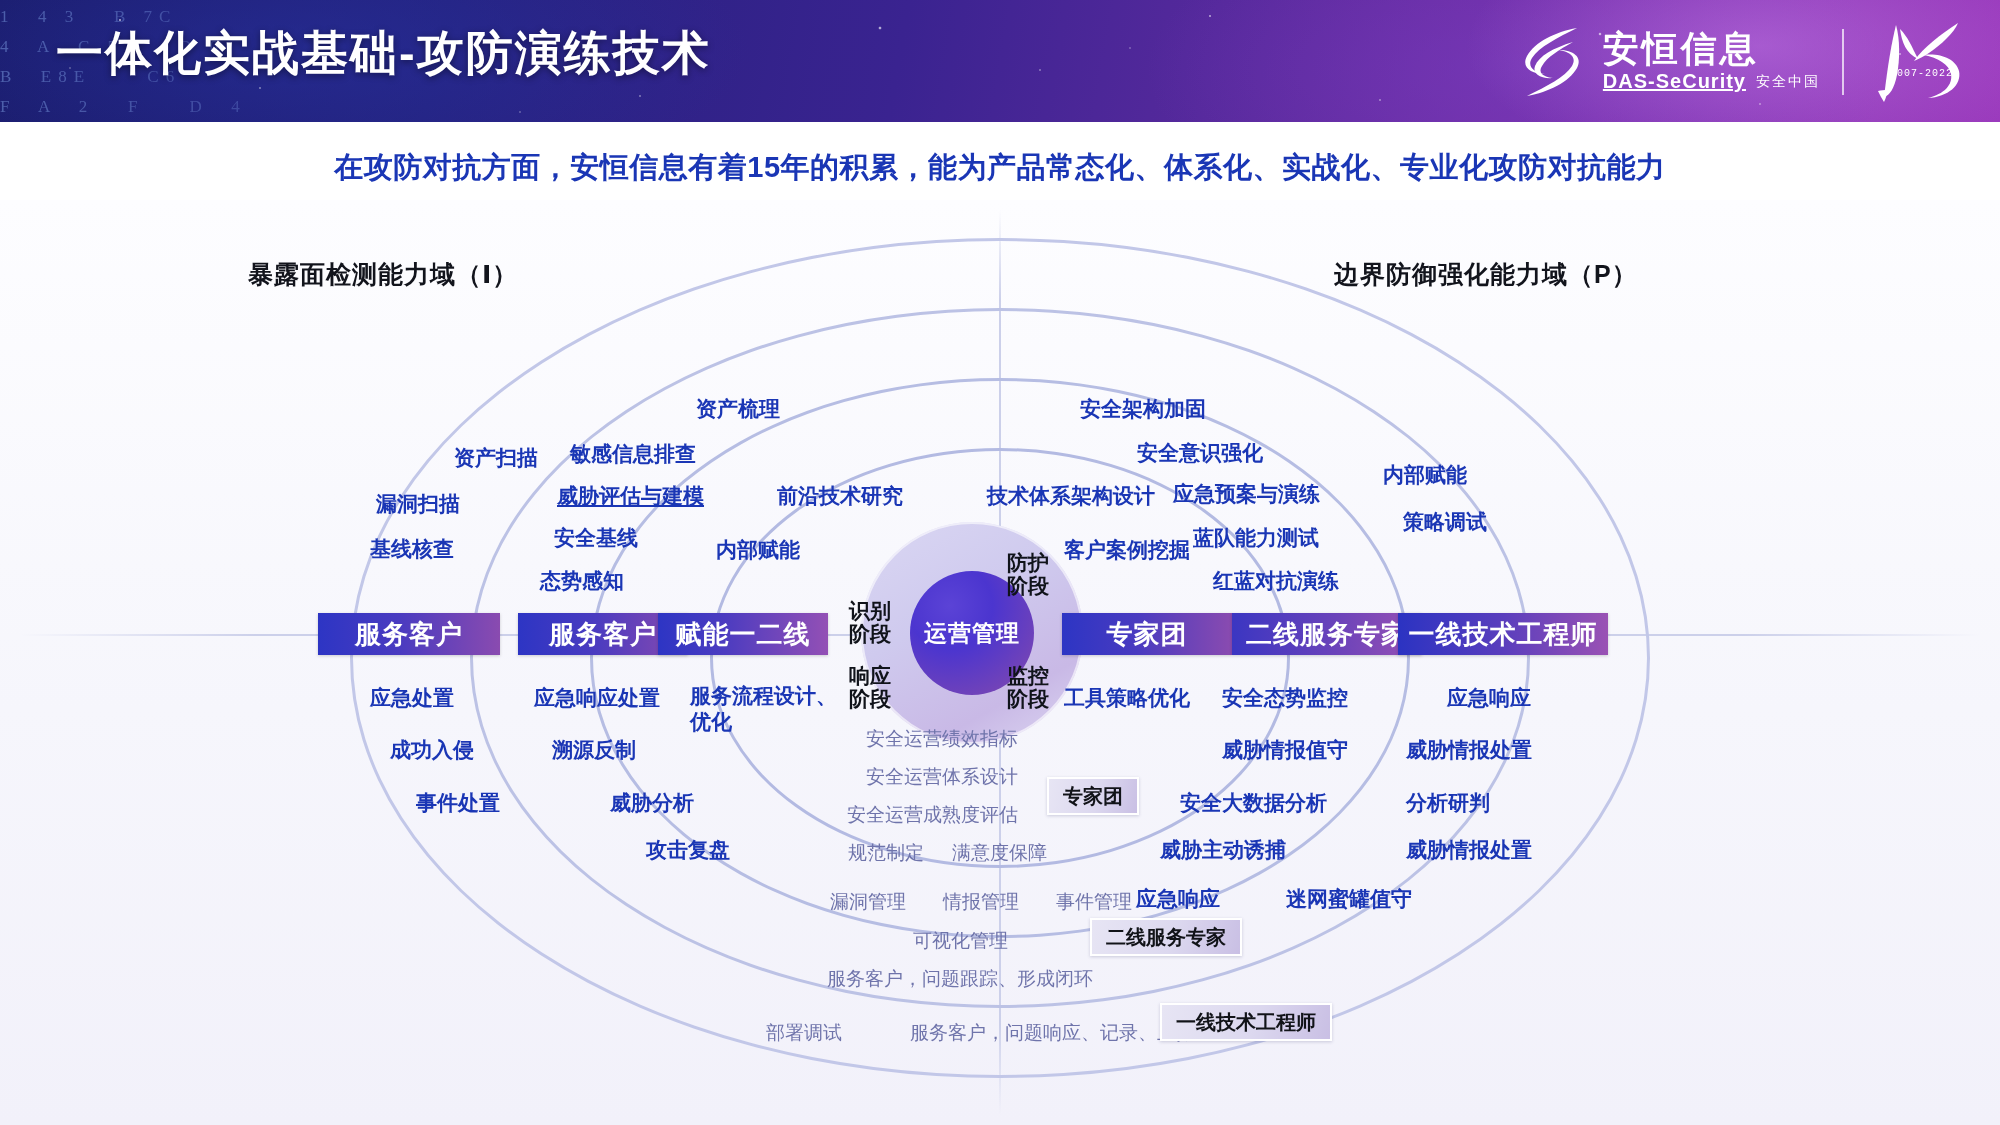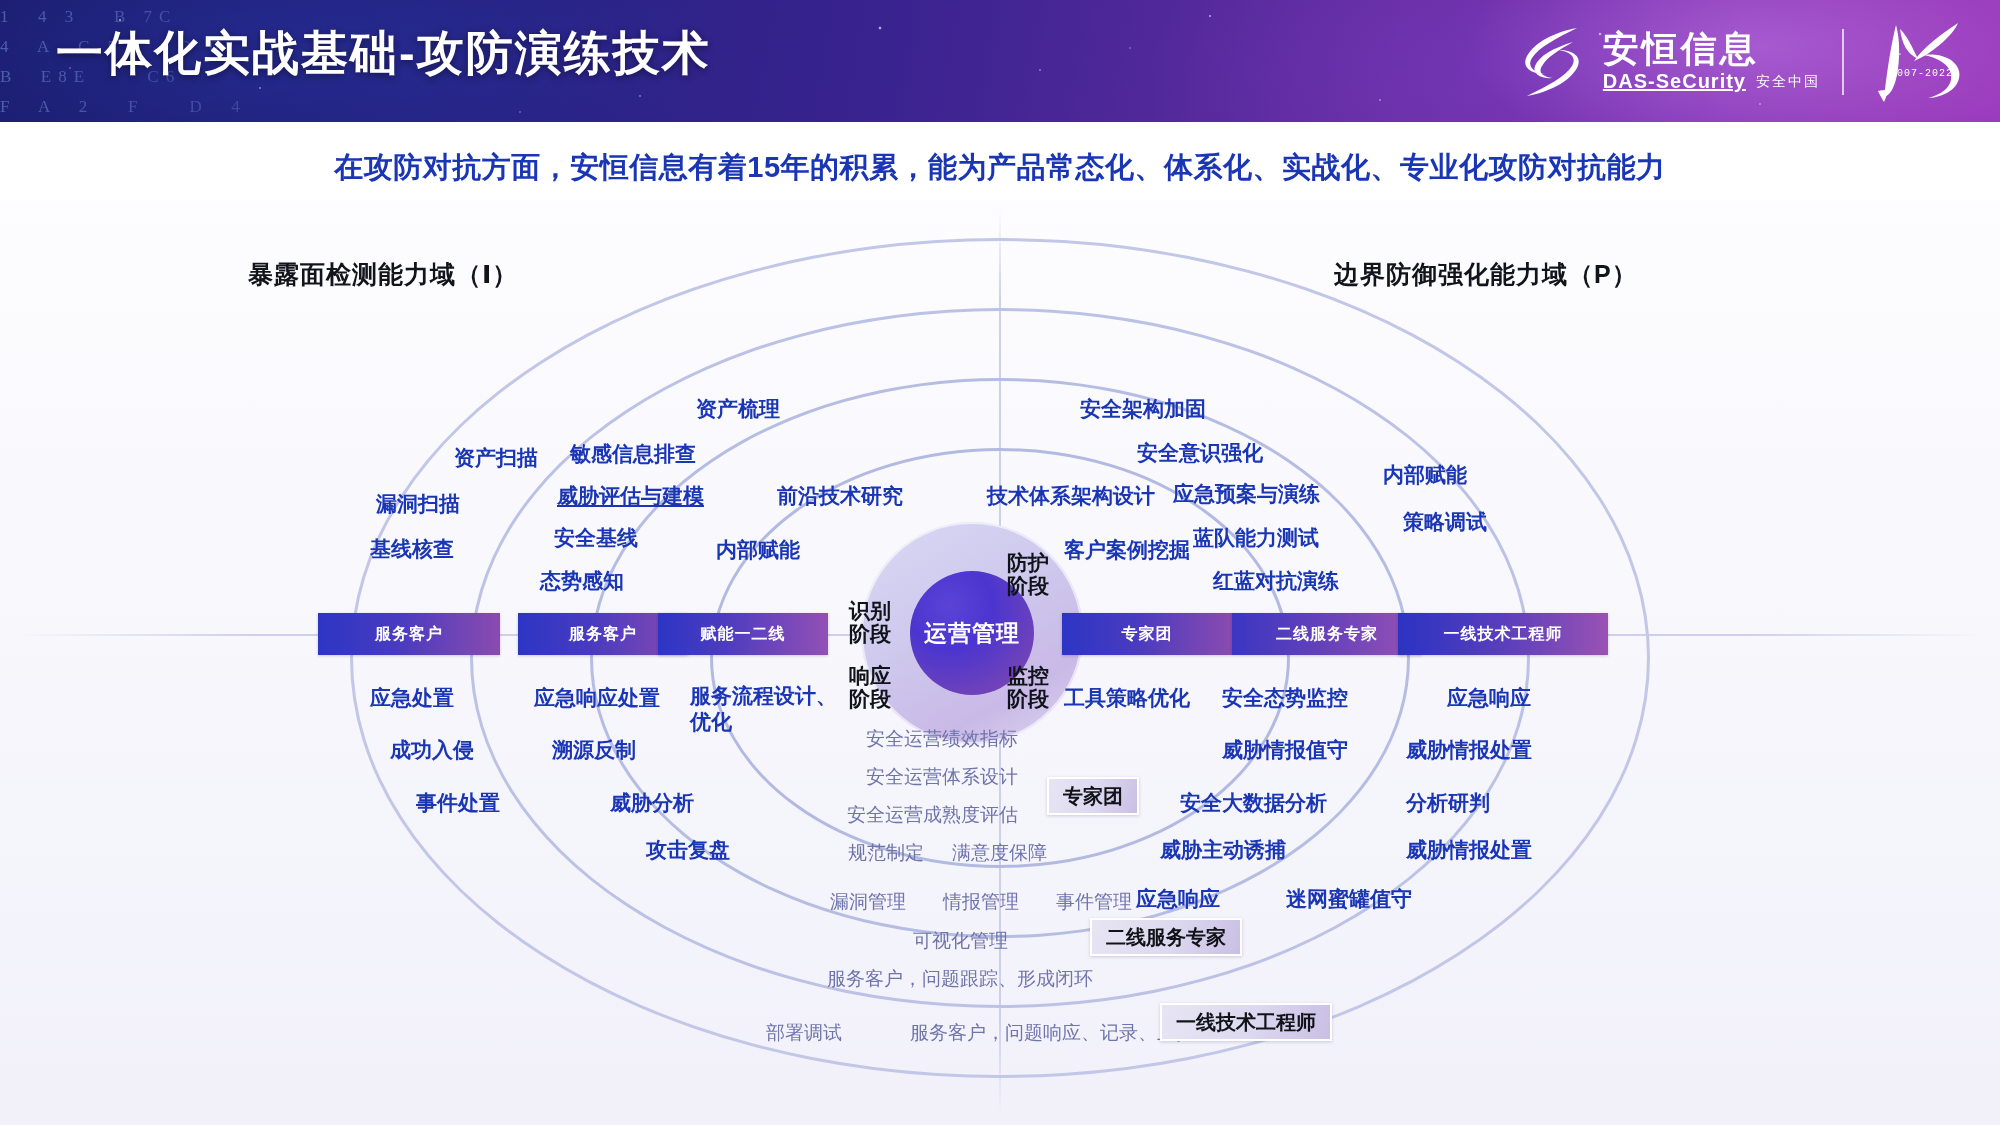--- a/index.html
+++ b/index.html
@@ -86,21 +86,21 @@
 
   .phase { position:absolute; font-size:21px; font-weight:bold; color:#10131a;
     line-height:1.08; text-align:center; width:56px; }
   .ph-id { left:842px; top:352px;margin-top:48px; }
   .ph-pr { left:1000px; top:352px; }
   .ph-re { left:842px; top:465px; }
   .ph-mo { left:1000px; top:465px; }
 
   
   .pill { position:absolute; height:42px; display:flex; align-items:center;
-    justify-content:center; color:#ffffff; font-size:16px; font-weight:bold;
+    justify-content:center; color:#ffffff; font-size:26px; font-weight:bold;
     letter-spacing:1px; top:413px;
     background:linear-gradient(90deg,#2d35c4 0%,#4a3bc0 45%,#8a4bb0 100%);
     box-shadow:0 1px 3px rgba(0,0,0,.18); }
   .pill.p1 { left:318px; width:182px; }
   .pill.p2 { left:518px; width:170px; }
   .pill.p3 { left:658px; width:170px;
     background:linear-gradient(90deg,#2d35c4 0%,#4d3cc0 40%,#9350b5 100%); }
   .pill.p4 { left:1062px; width:170px; }
   .pill.p5 { left:1232px; width:190px;
     background:linear-gradient(90deg,#3b36c2 0%,#6b43ba 55%,#9a52b4 100%); }

